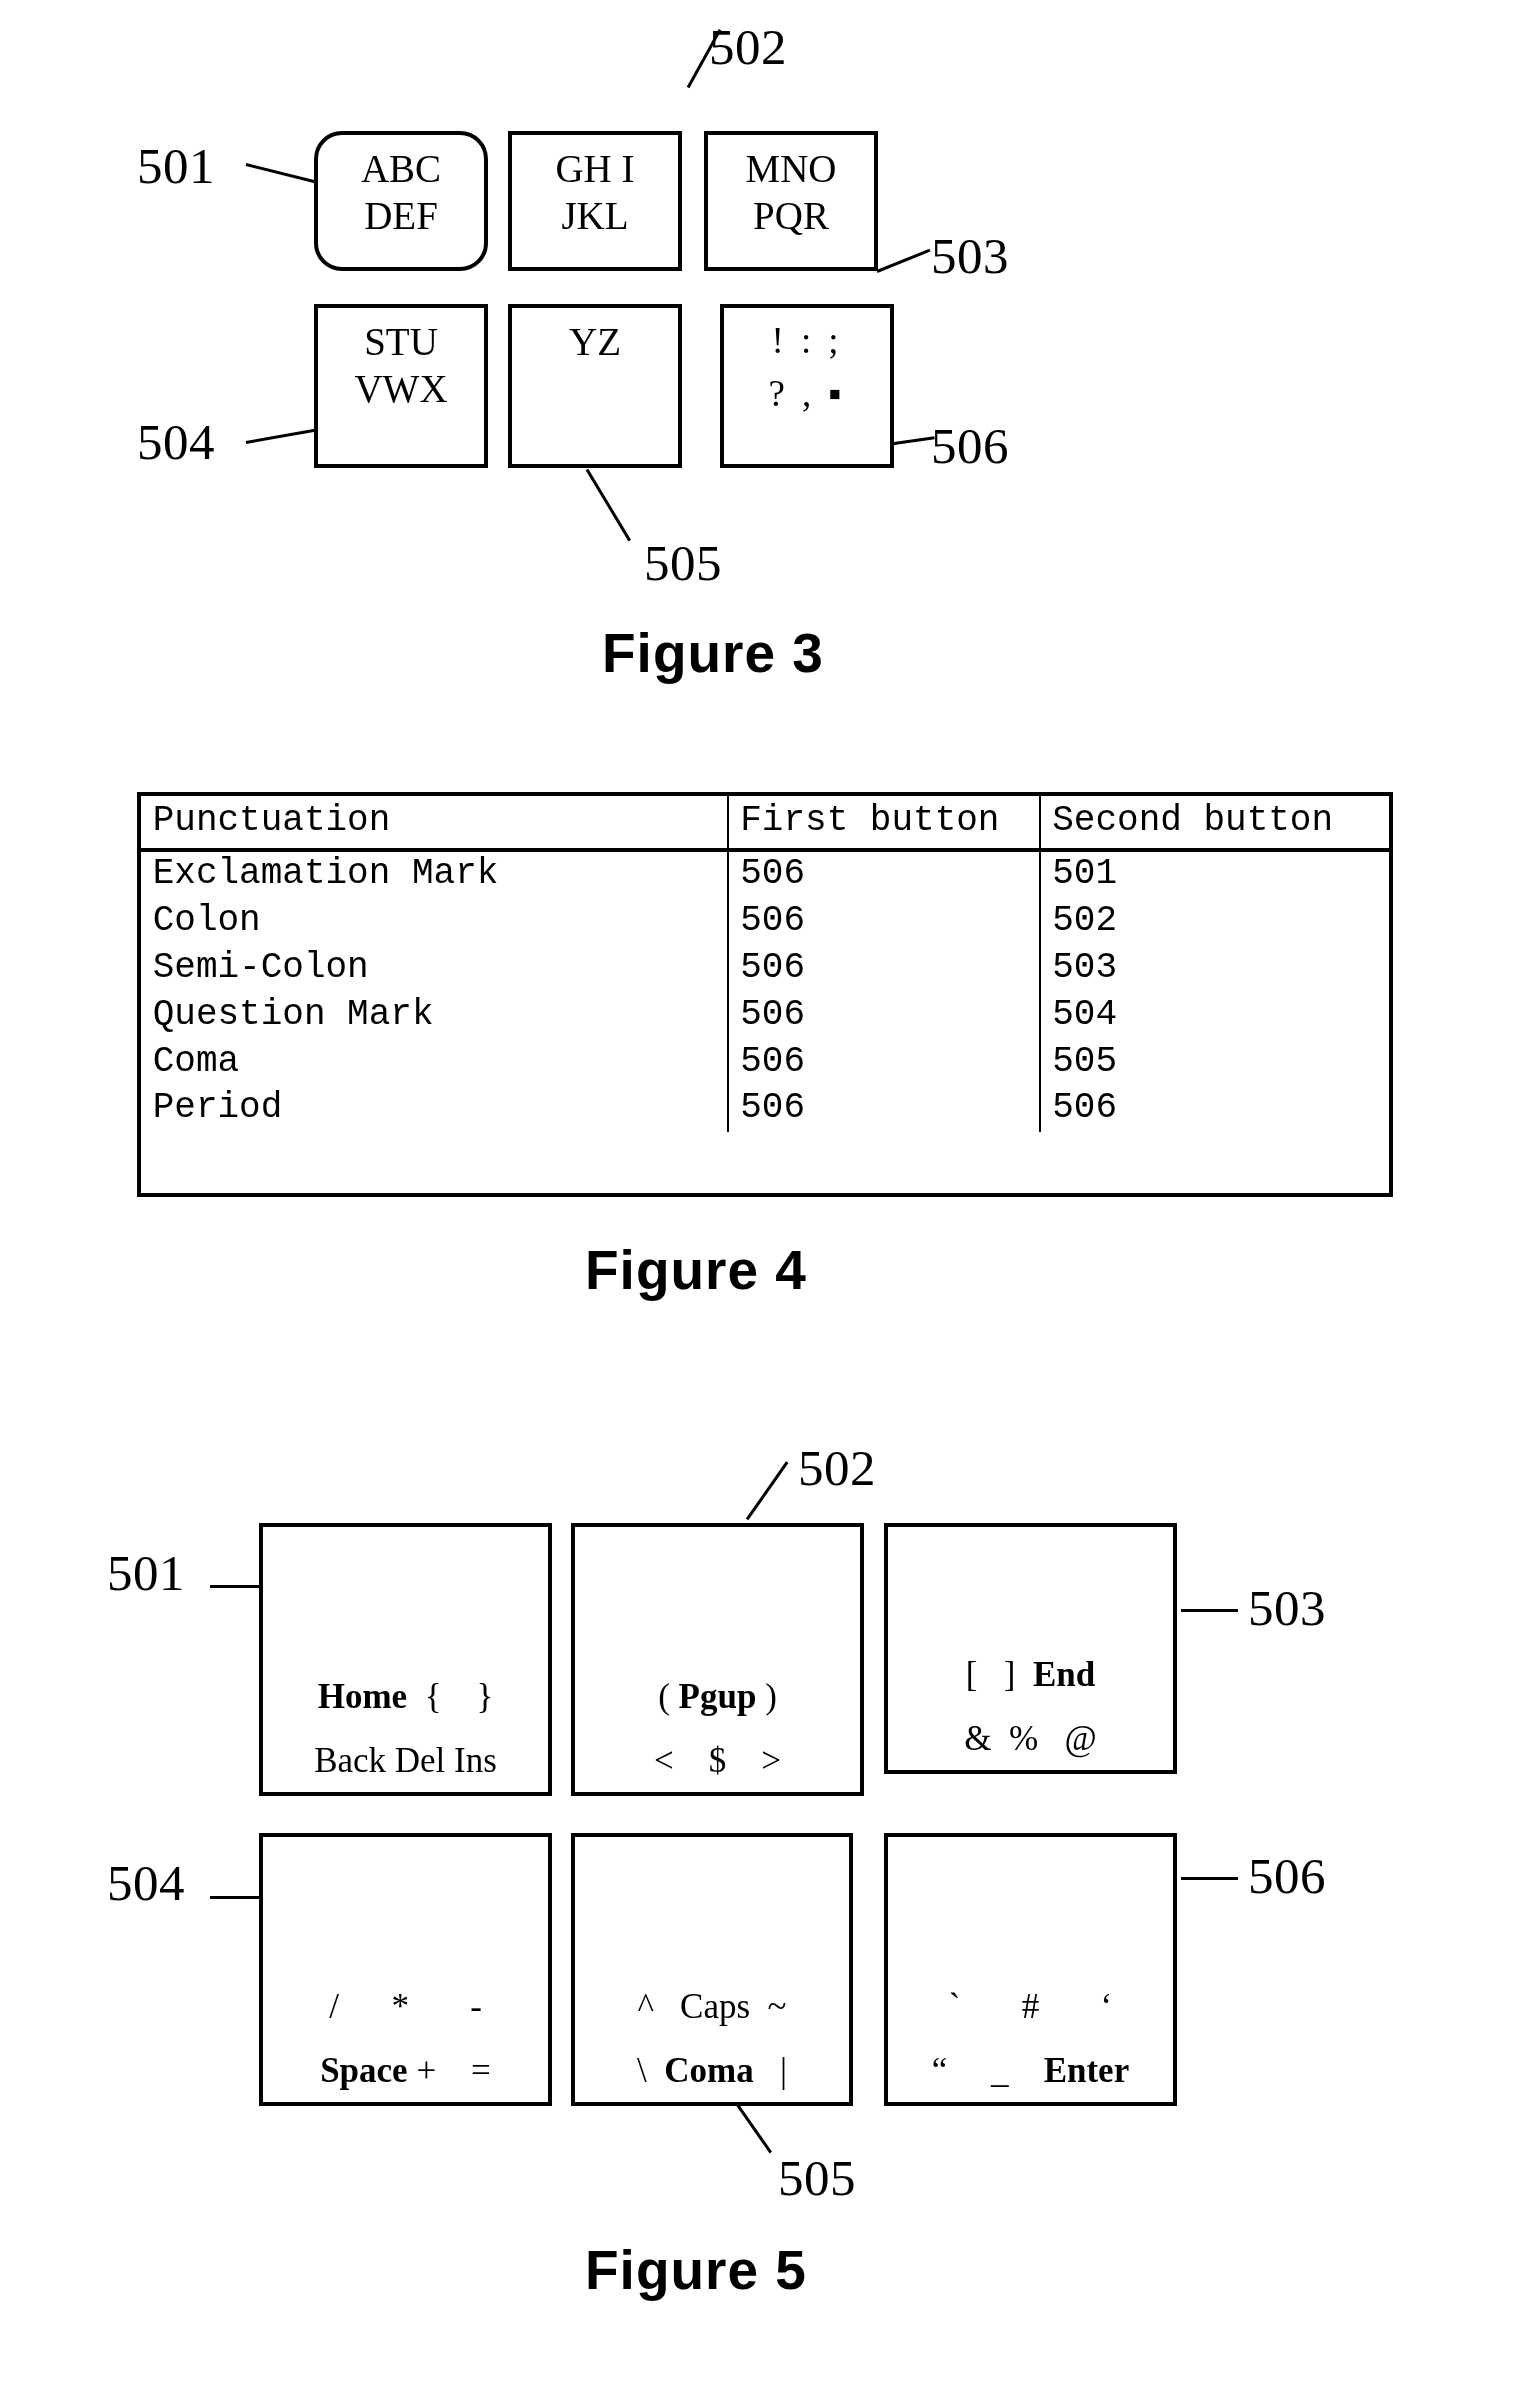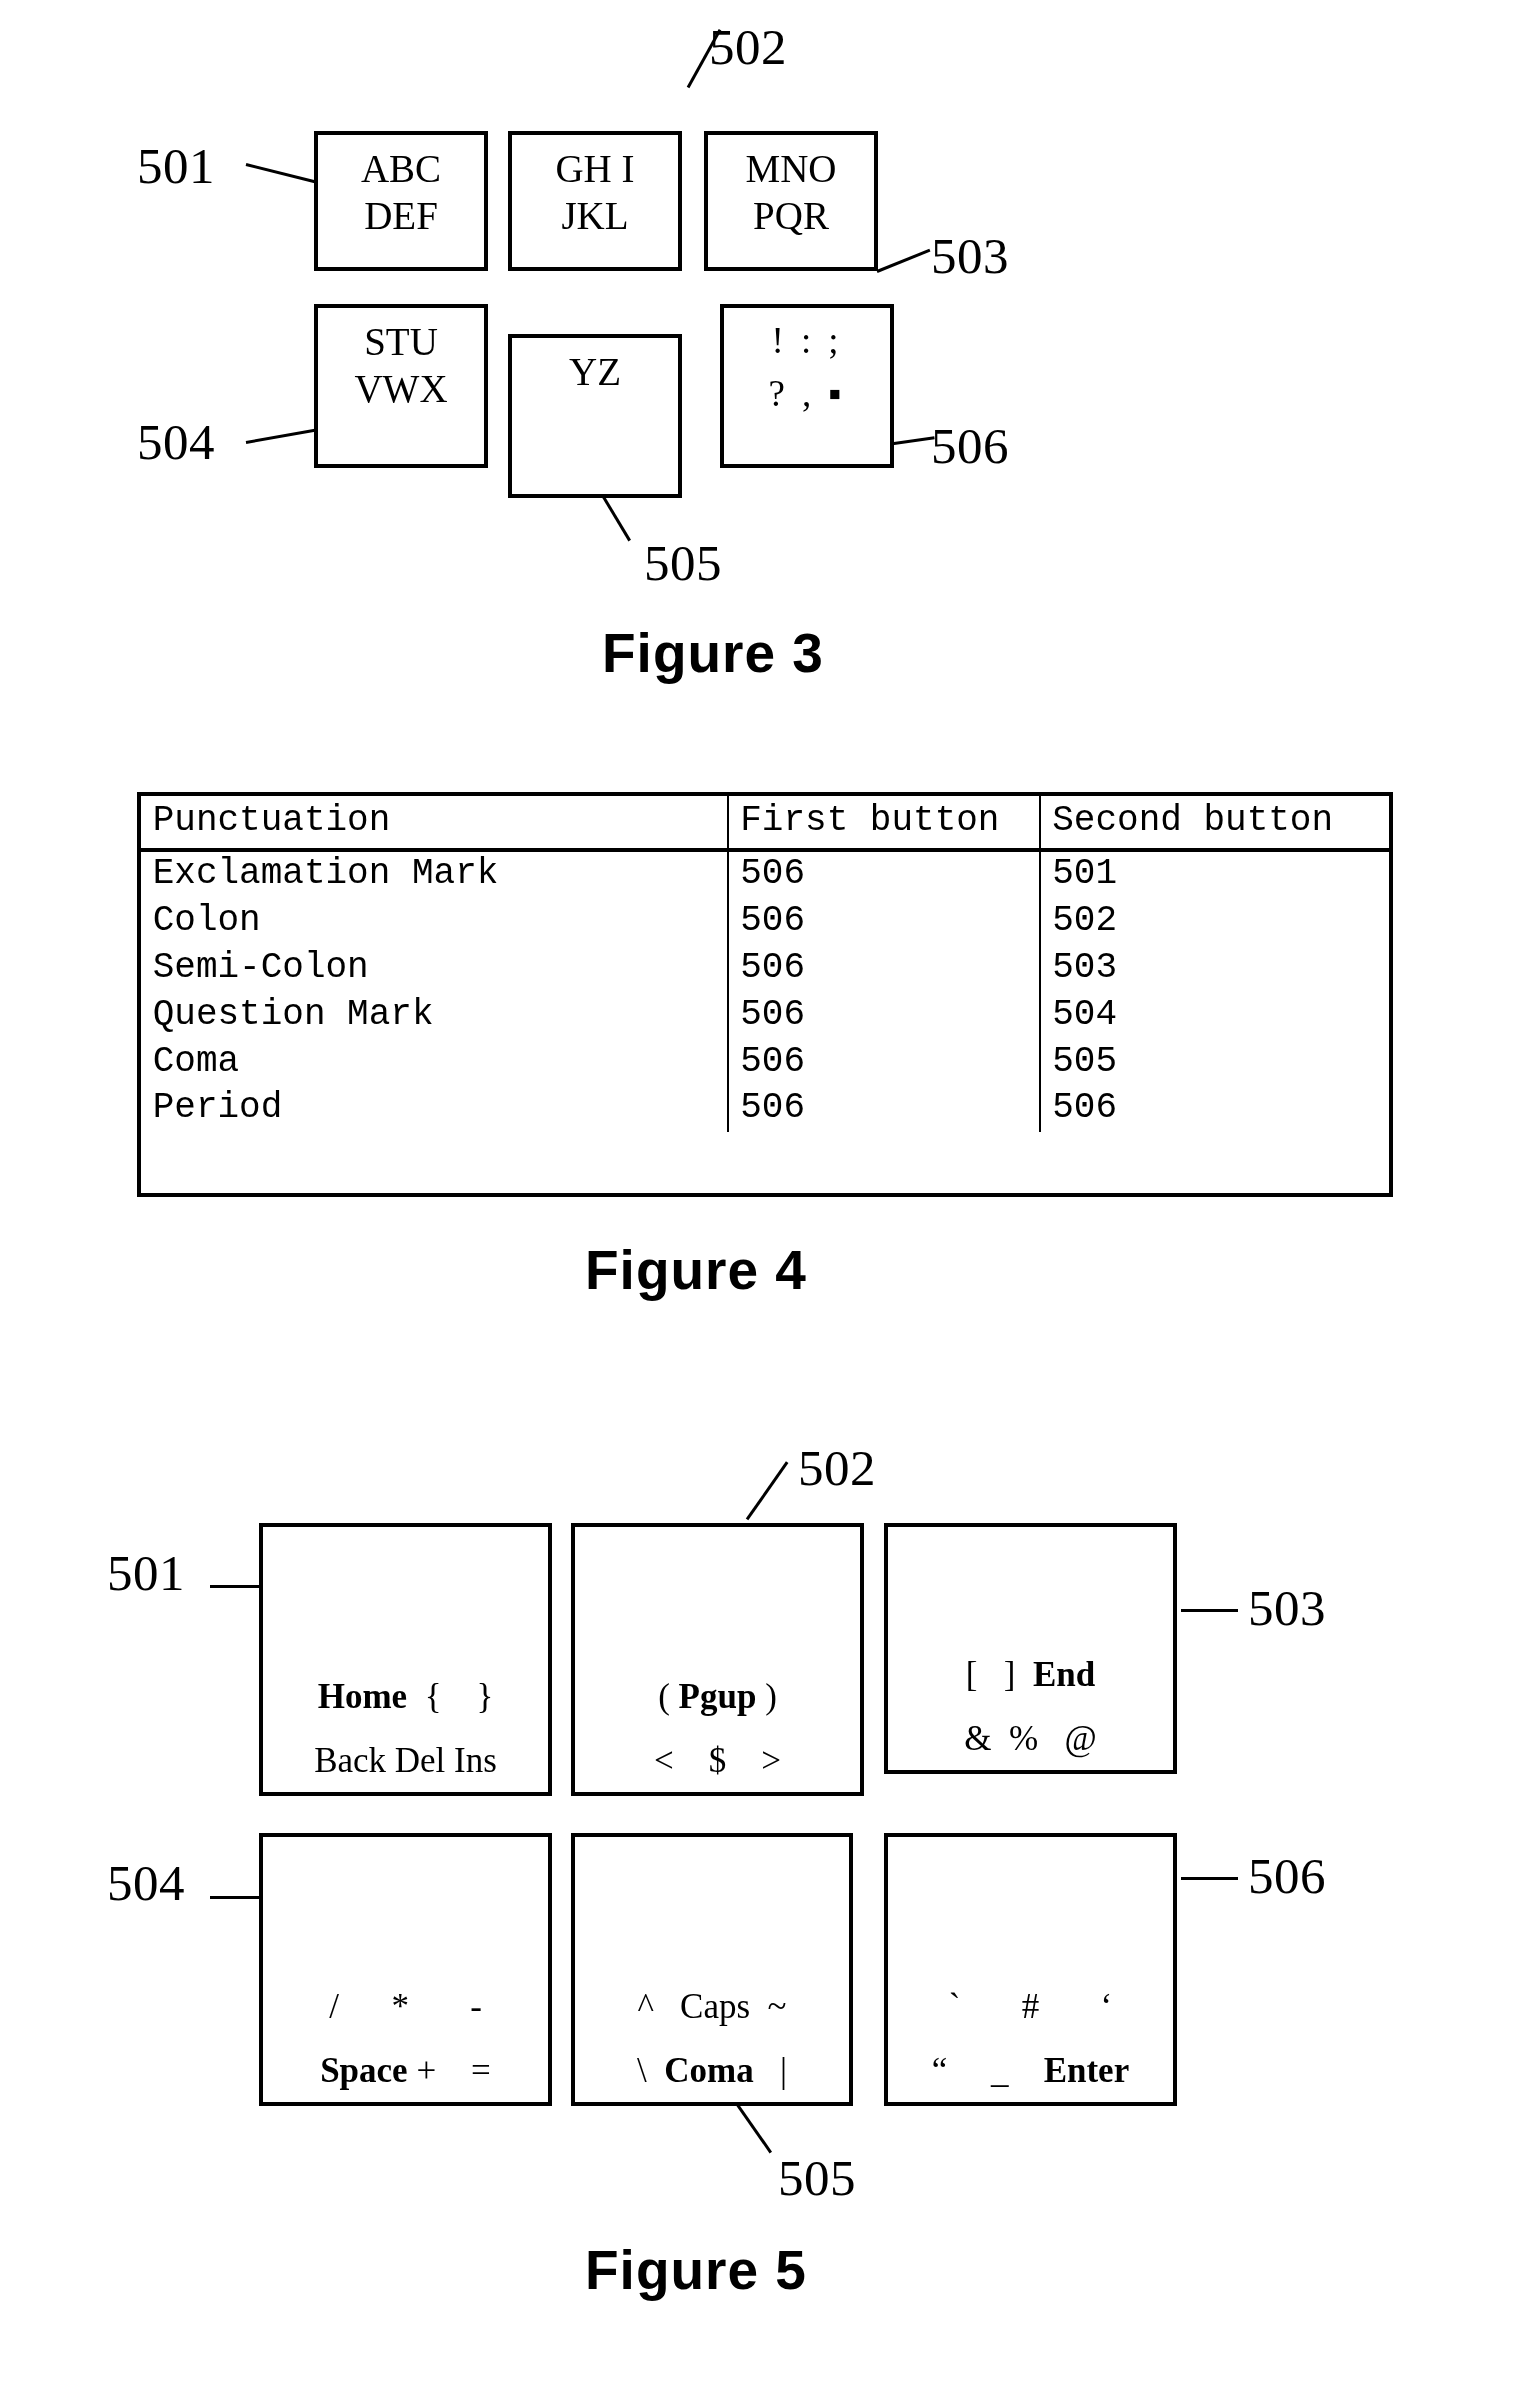--- a/index.html
+++ b/index.html
@@ -144,41 +144,41 @@
 
     <div class="ref" style="left:137px; top:417px;">504</div>
     <div class="leader" style="left:246px; top:441px; width:70px; transform:rotate(-10deg);"></div>
 
     <div class="ref" style="left:931px; top:421px;">506</div>
     <div class="leader" style="left:880px; top:444px; width:55px; transform:rotate(-8deg);"></div>
 
     <div class="ref" style="left:644px; top:538px;">505</div>
     <div class="leader" style="left:587px; top:468px; width:83px; transform:rotate(59deg);"></div>
 
-    <div class="key3" style="left:314px; top:131px; width:174px; height:140px;">
+    <div class="key3" style="left:314px; top:131px; width:174px; height:140px;border-radius:28px;">
       <span class="l1">ABC</span>
       <span class="l2">DEF</span>
     </div>
 
     <div class="key3" style="left:508px; top:131px; width:174px; height:140px;">
       <span class="l1">GH I</span>
       <span class="l2">JKL</span>
     </div>
 
     <div class="key3" style="left:704px; top:131px; width:174px; height:140px;">
       <span class="l1">MNO</span>
       <span class="l2">PQR</span>
     </div>
 
     <div class="key3" style="left:314px; top:304px; width:174px; height:164px;">
       <span class="l1">STU</span>
       <span class="l2">VWX</span>
     </div>
 
-    <div class="key3" style="left:508px; top:304px; width:174px; height:164px;margin-top:30px;">
+    <div class="key3" style="left:508px; top:304px; width:174px; height:164px;">
       <span class="l1">YZ</span>
     </div>
 
     <div class="key3" style="left:720px; top:304px; width:174px; height:164px; font-size:37px;">
       <span class="l1" style="letter-spacing:3.9px;">! : ;</span>
       <span class="l2" style="letter-spacing:3.9px; margin-top:7.8px;">? , ▪</span>
     </div>
 
     <div class="fig-caption" style="left:602px; top:626px;">Figure 3</div>
   </div>

